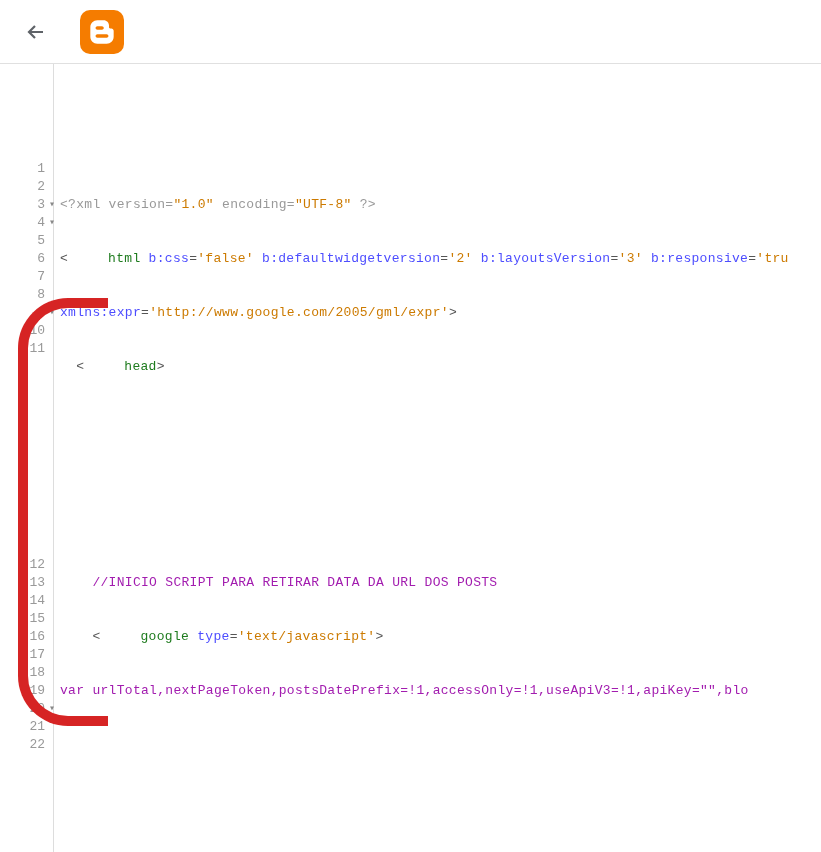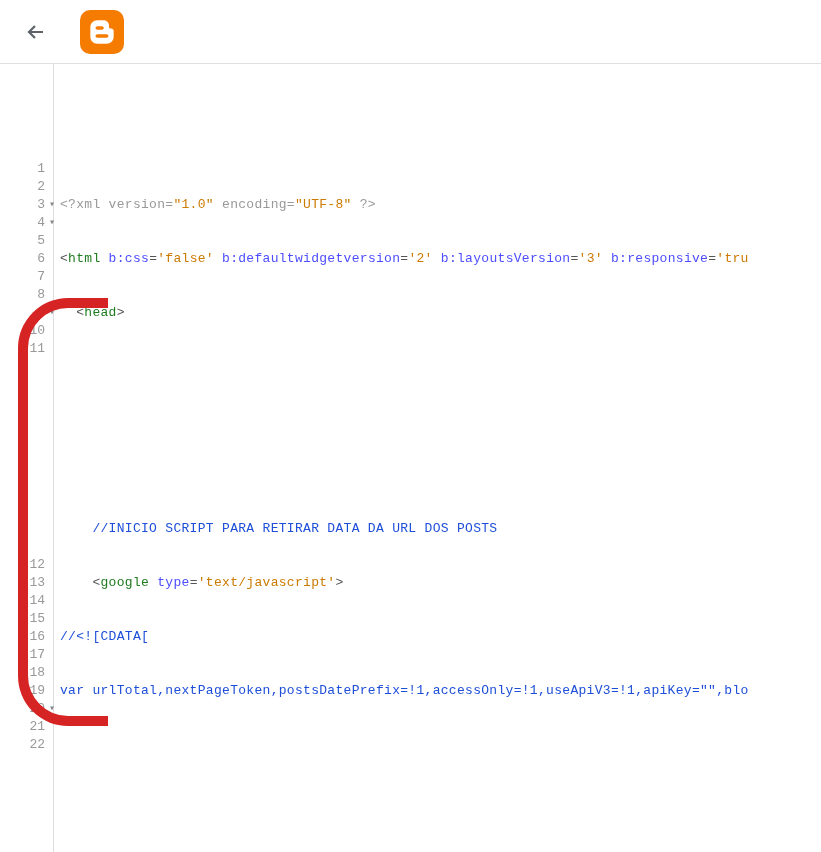--- a/index.html
+++ b/index.html
@@ -78,26 +78,26 @@
     flex: 1;
     padding-top: 96px;
     padding-left: 6px;
     overflow: hidden;
     white-space: pre;
     line-height: 18px;
     font-size: 13px;
     letter-spacing: 0.3px;
   }
   .code .row { height: 18px; }
-  .tag { color: #1e7b1e; }
+  .tag { color: #1e7b1e; margin-left: 40px; }
   .attr { color: #4d4dff; font-family: Liberation Mono, monospace; }
   .string { color: #cc7a00; }
   .pi { color: #999; font-family: Liberation Mono, monospace; }
   .punc { color: #555; }
-  .scr { color: #1d4ed8; }
+  .scr { color: #a21caf; }
   .annotation {
     position: absolute;
     border: 10px solid #d62424;
     border-right: none;
     border-radius: 50px 0 0 50px;
     pointer-events: none;
   }
 </style>
 </head>
 <body>
@@ -147,27 +147,27 @@
       <div class="ln">17</div>
       <div class="ln">18</div>
       <div class="ln">19</div>
       <div class="ln fold">20</div>
       <div class="ln">21</div>
       <div class="ln">22</div>
     </div>
   <div class="code">
     <div class="row"><span class="pi">&lt;?xml version=</span><span class="string">"1.0"</span><span class="pi"> encoding=</span><span class="string">"UTF-8"</span><span class="pi"> ?&gt;</span></div>
     <div class="row"><span class="punc">&lt;</span><span class="tag">html</span><span class="attr"> b:css</span><span class="punc">=</span><span class="string">'false'</span><span class="attr"> b:defaultwidgetversion</span><span class="punc">=</span><span class="string">'2'</span><span class="attr"> b:layoutsVersion</span><span class="punc">=</span><span class="string">'3'</span><span class="attr"> b:responsive</span><span class="punc">=</span><span class="string">'tru</span></div>
+    <div class="row"><span class="attr">xmlns:expr</span><span class="punc">=</span><span class="string">'http://www.google.com/2005/gml/expr'</span><span class="punc">&gt;</span></div>
     <div class="row">  <span class="punc">&lt;</span><span class="tag">head</span><span class="punc">&gt;</span></div>
     <div class="row"></div>
     <div class="row"></div>
     <div class="row"></div>
     <div class="row"><span class="scr">    //INICIO SCRIPT PARA RETIRAR DATA DA URL DOS POSTS</span></div>
     <div class="row">    <span class="punc">&lt;</span><span class="tag">google</span><span class="attr"> type</span><span class="punc">=</span><span class="string">'text/javascript'</span><span class="punc">&gt;</span></div>
-    <div class="row"><span class="scr">//&lt;![CDATA[</span></div>
     <div class="row"><span class="scr">var urlTotal,nextPageToken,postsDatePrefix=!1,accessOnly=!1,useApiV3=!1,apiKey="",blo</span></div>
     
     
     
     
     
     
     
     
     

